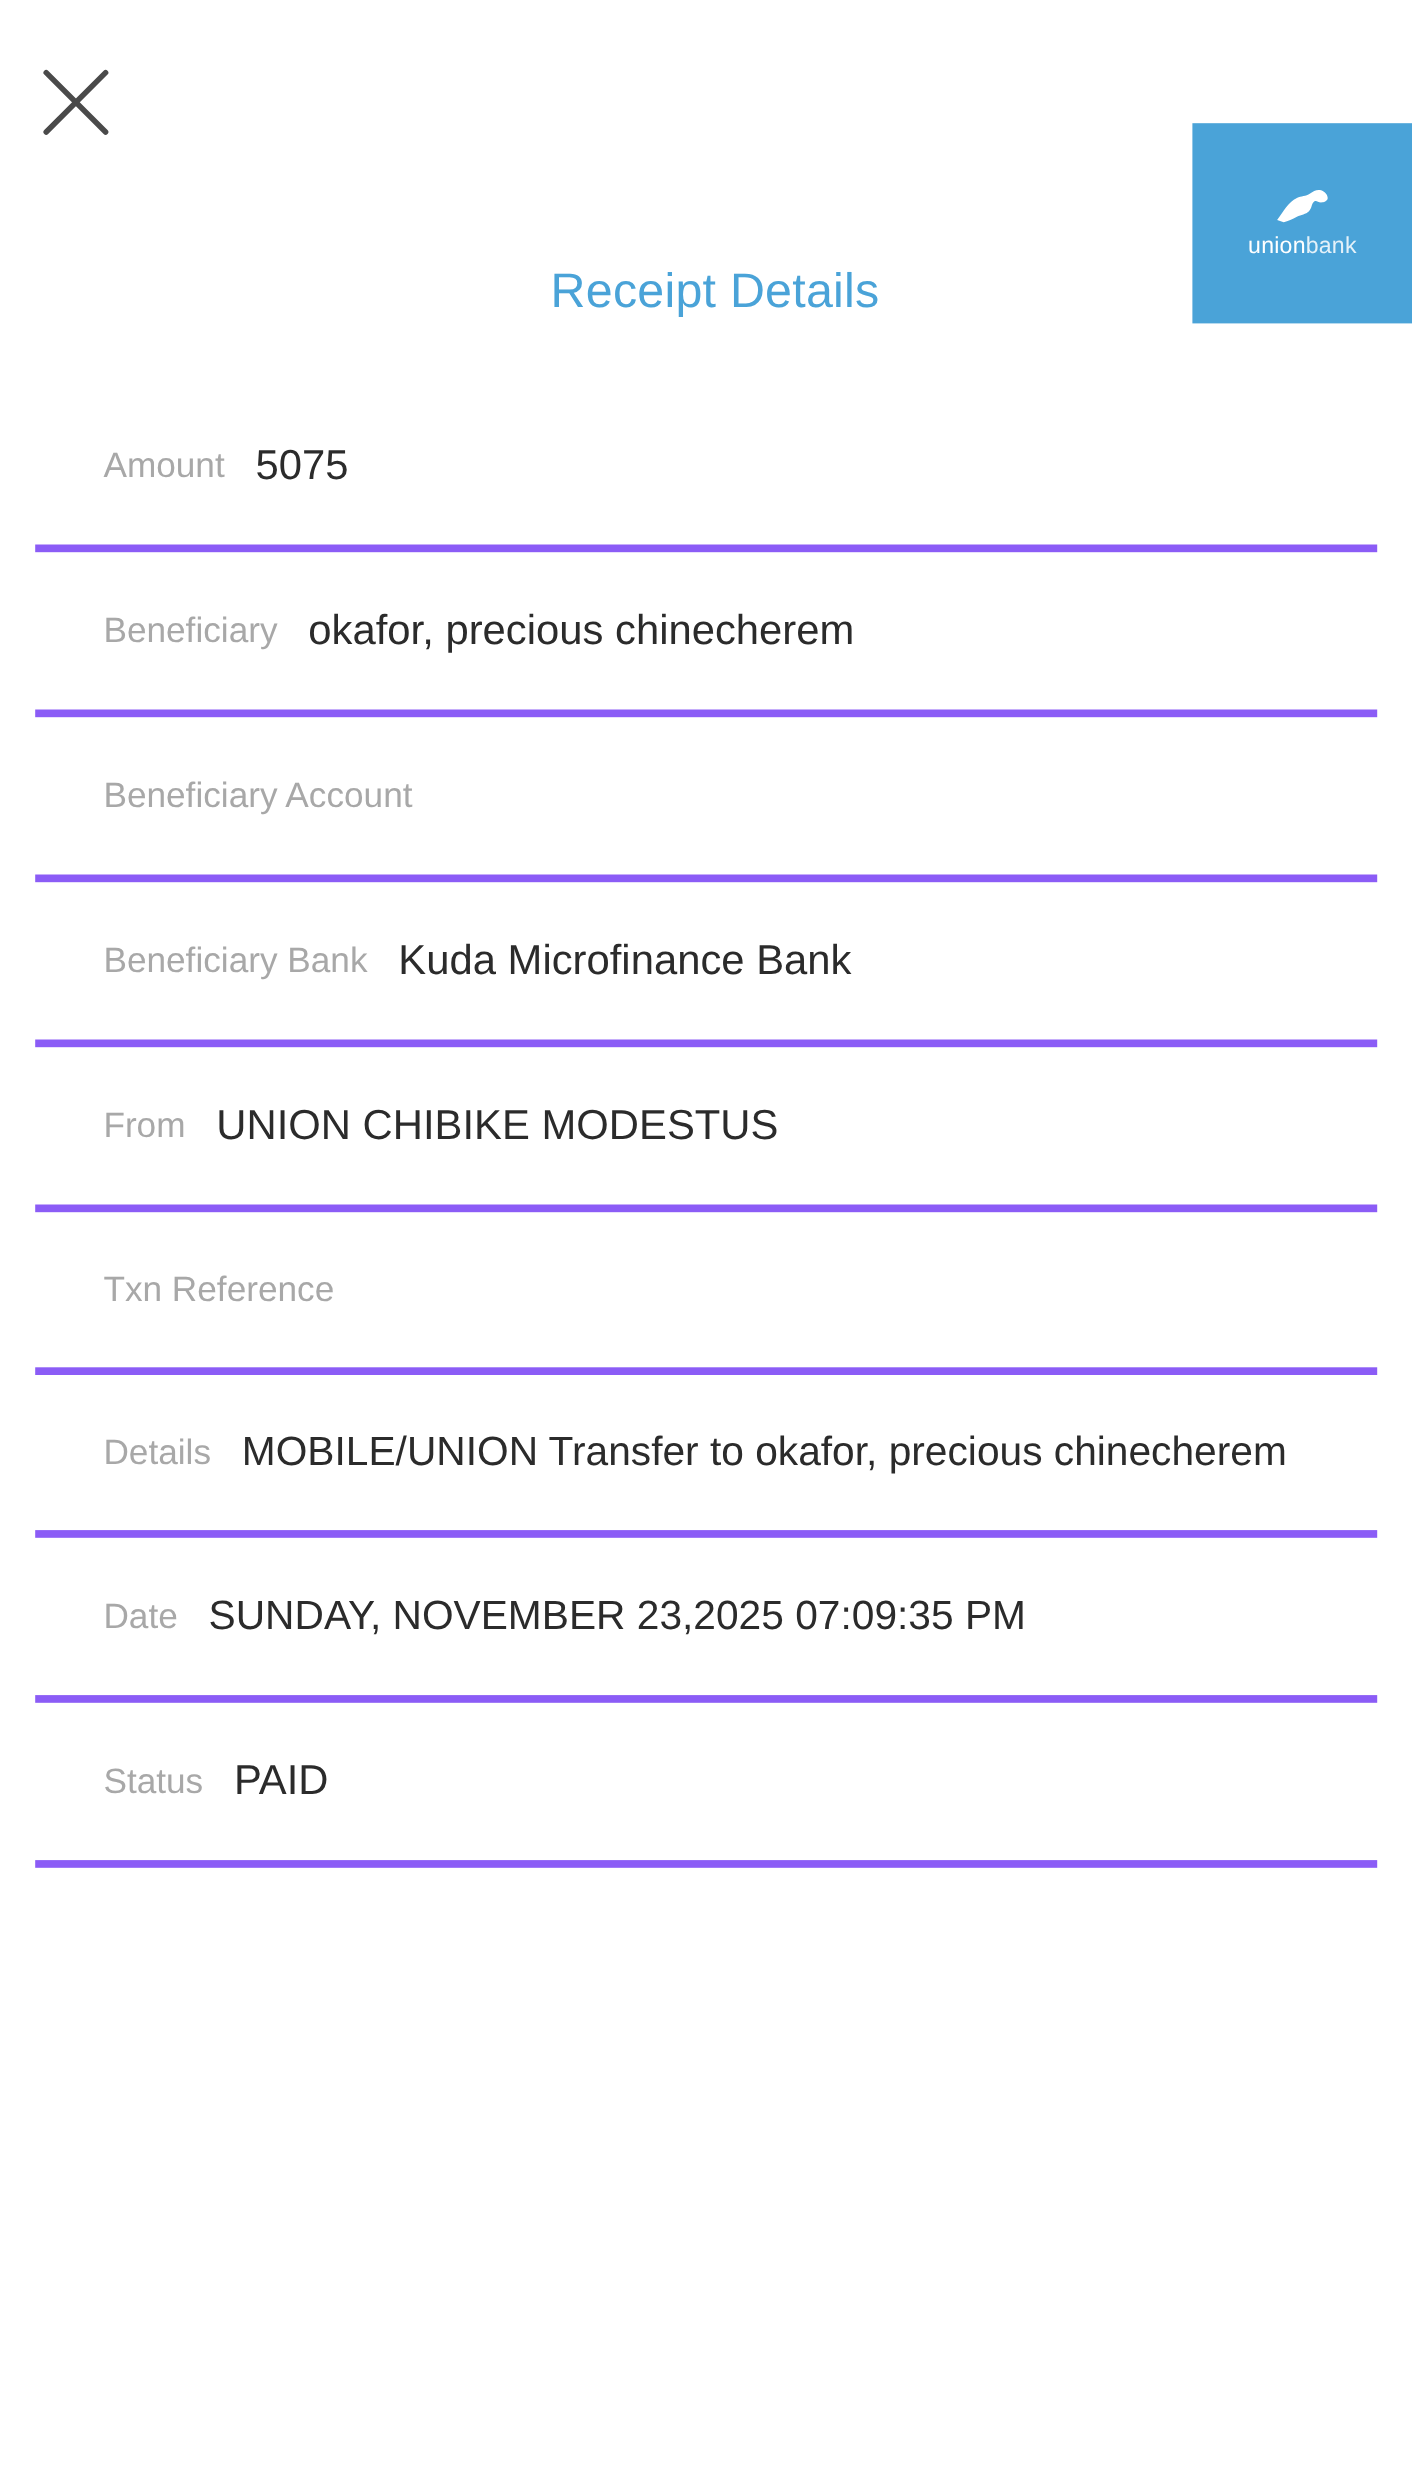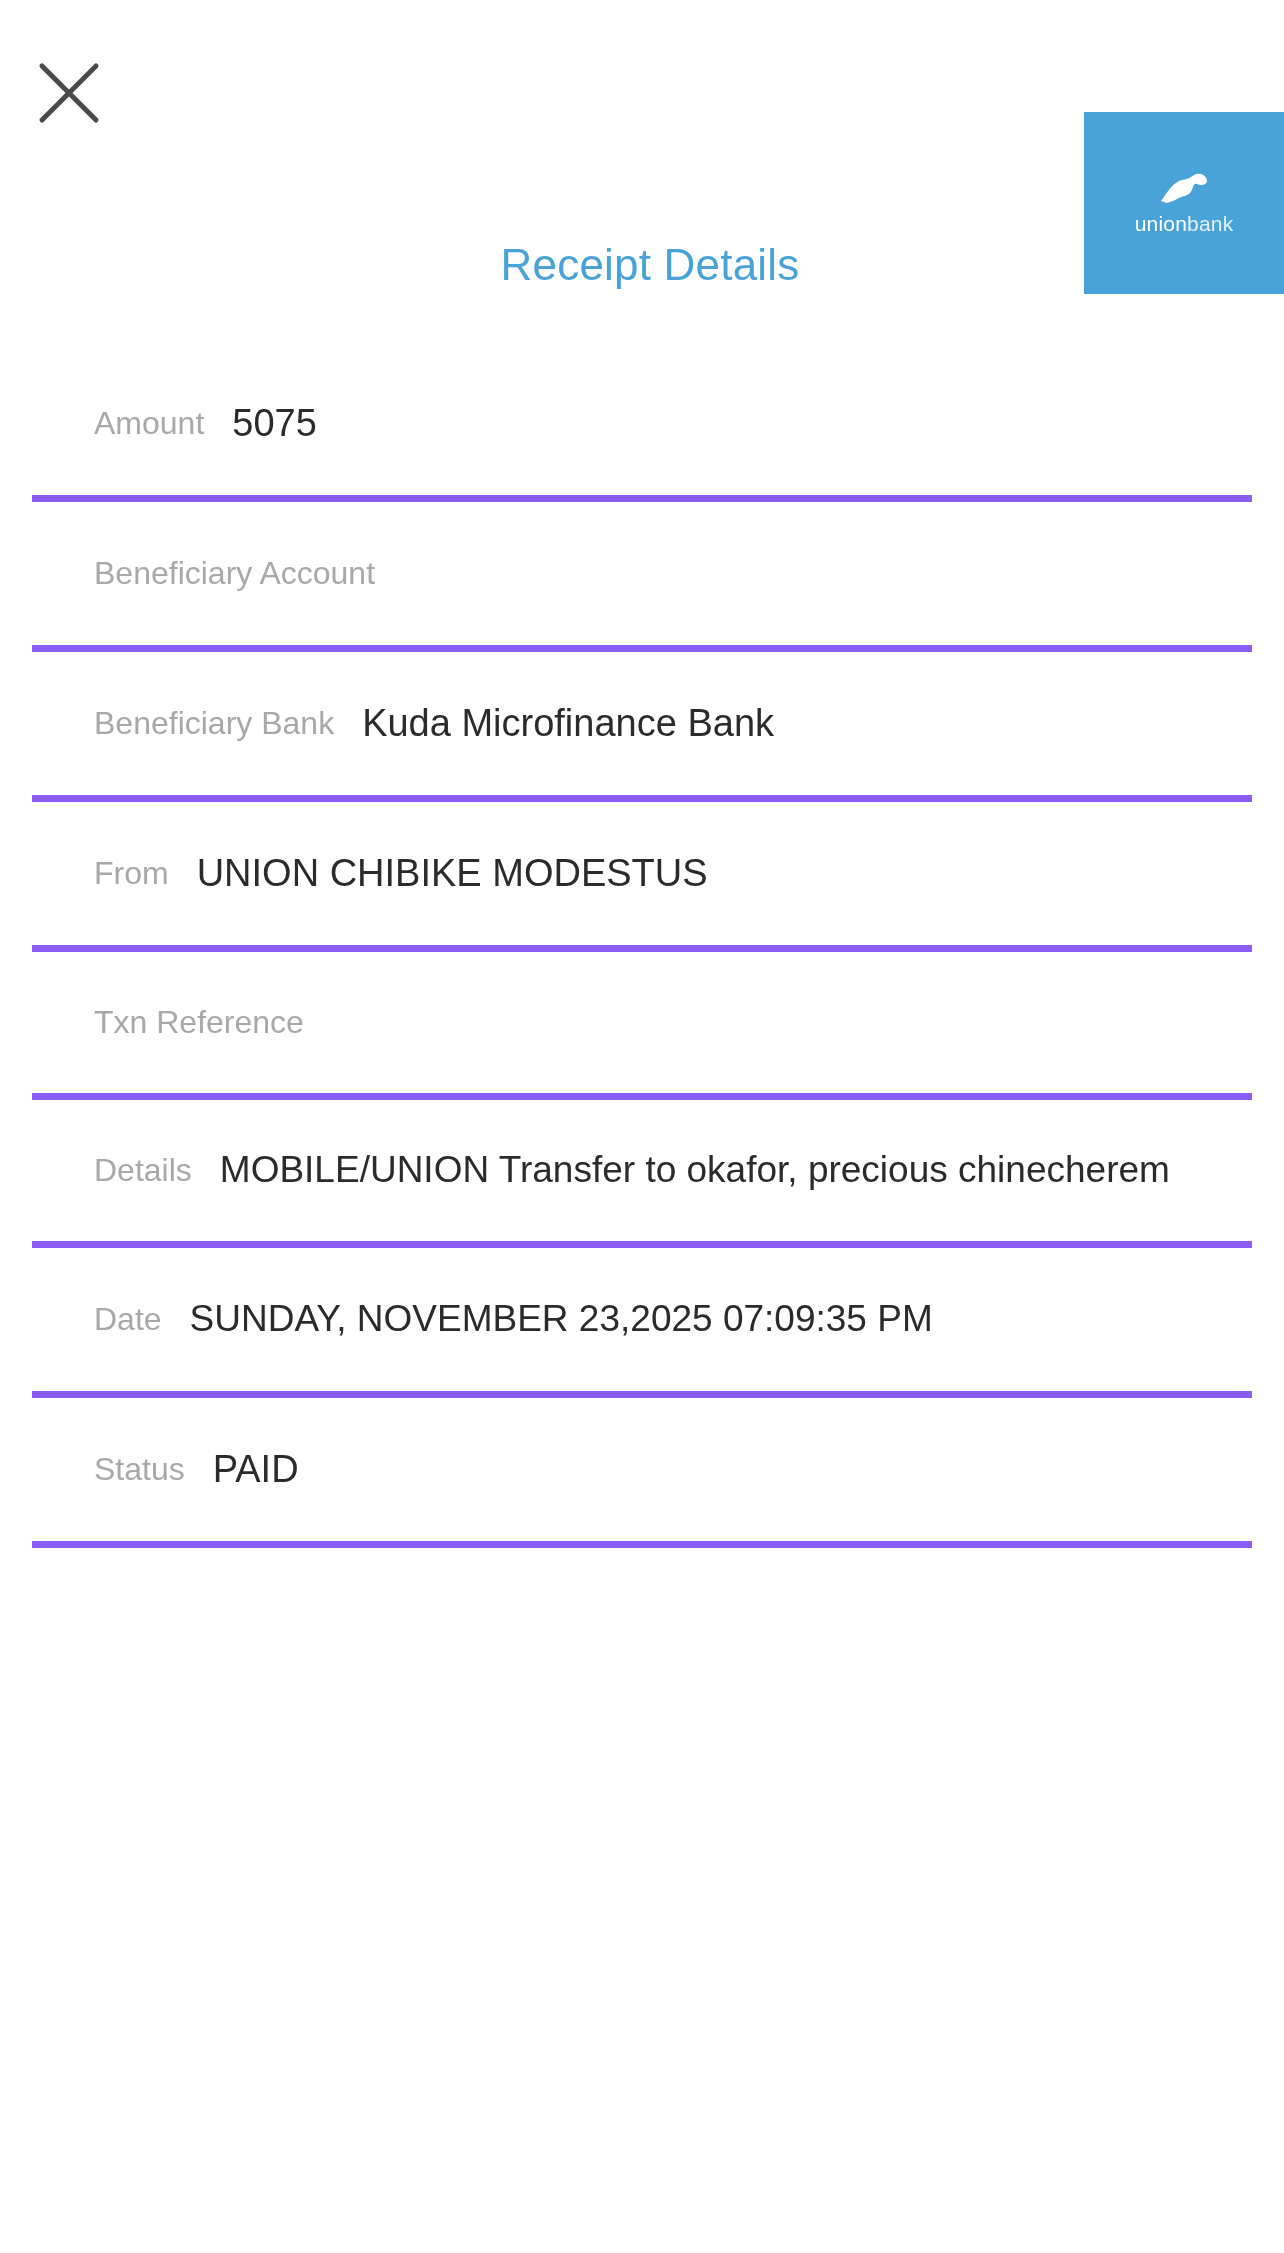--- a/index.html
+++ b/index.html
@@ -135,20 +135,24 @@
 
   <div class="title">Receipt Details</div>
 
   <div class="rows">
 
     <div class="row">
       <div class="label">Amount</div>
       <div class="value">5075</div>
     </div>
 
+    <div class="row">
+      <div class="label">Beneficiary</div>
+      <div class="value">okafor, precious chinecherem</div>
+    </div>
 
     <div class="row">
       <div class="label">Beneficiary Account</div>
     </div>
 
     <div class="row">
       <div class="label">Beneficiary Bank</div>
       <div class="value">Kuda Microfinance Bank</div>
     </div>
 

